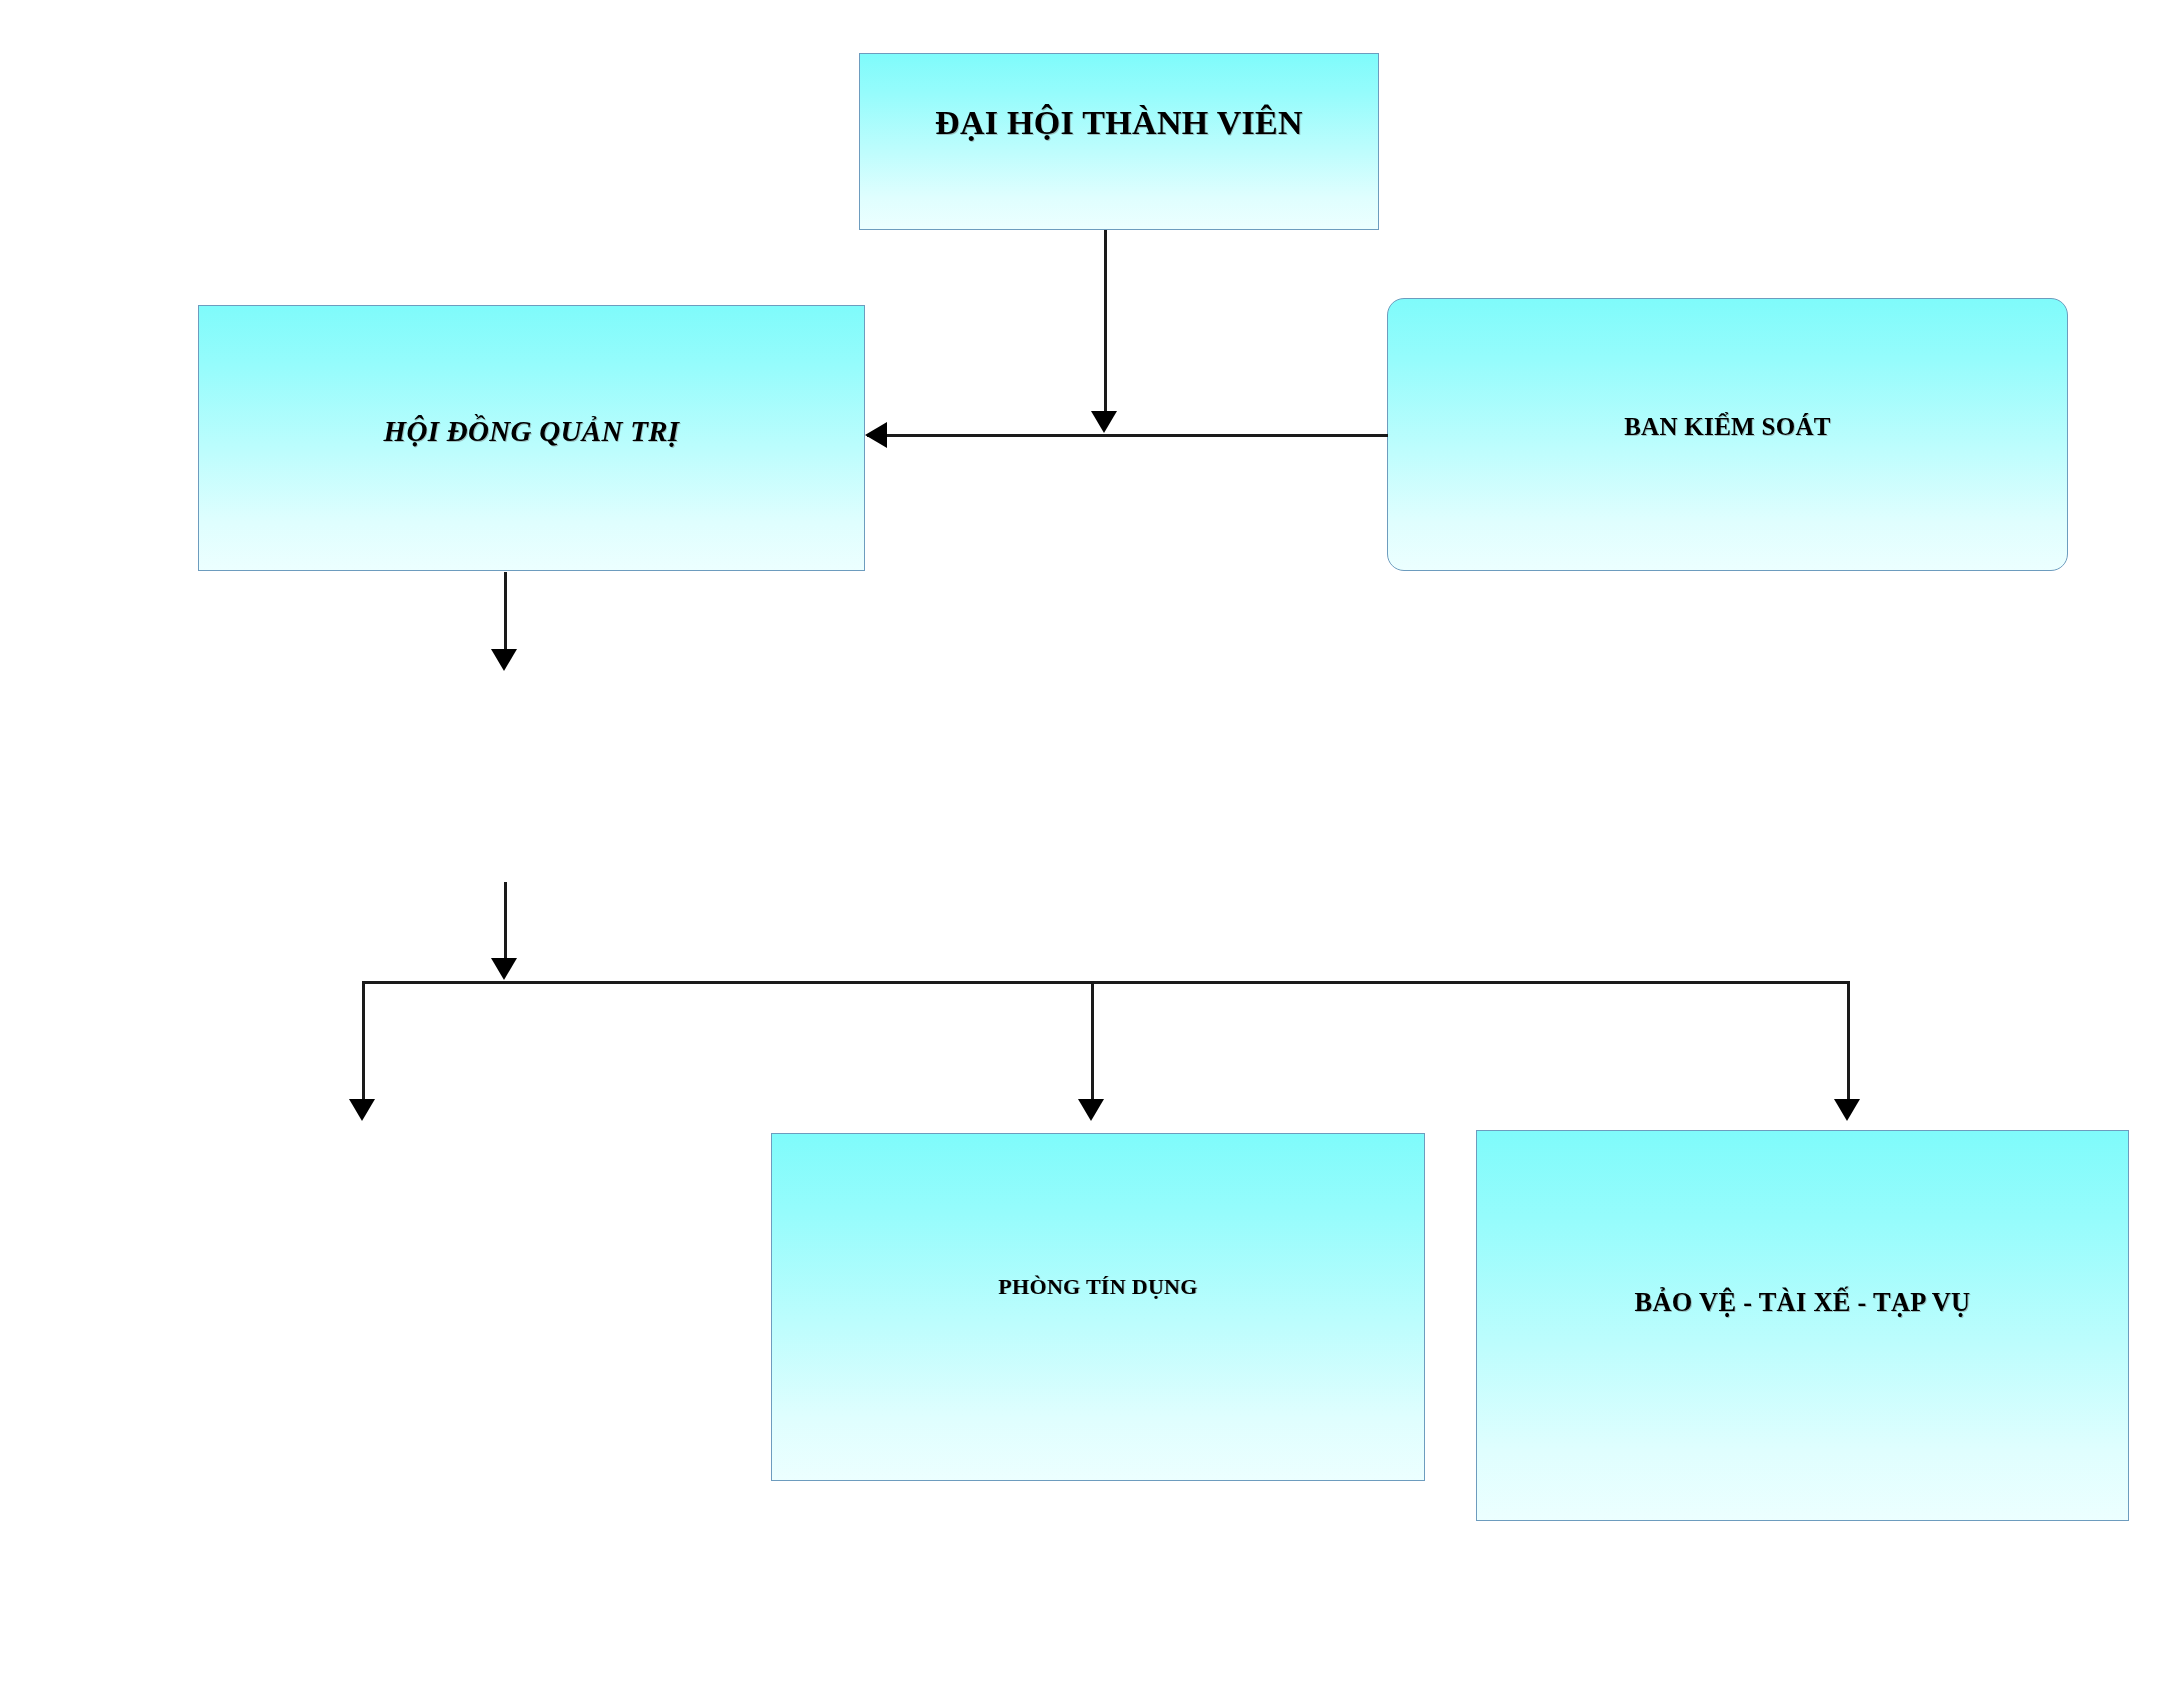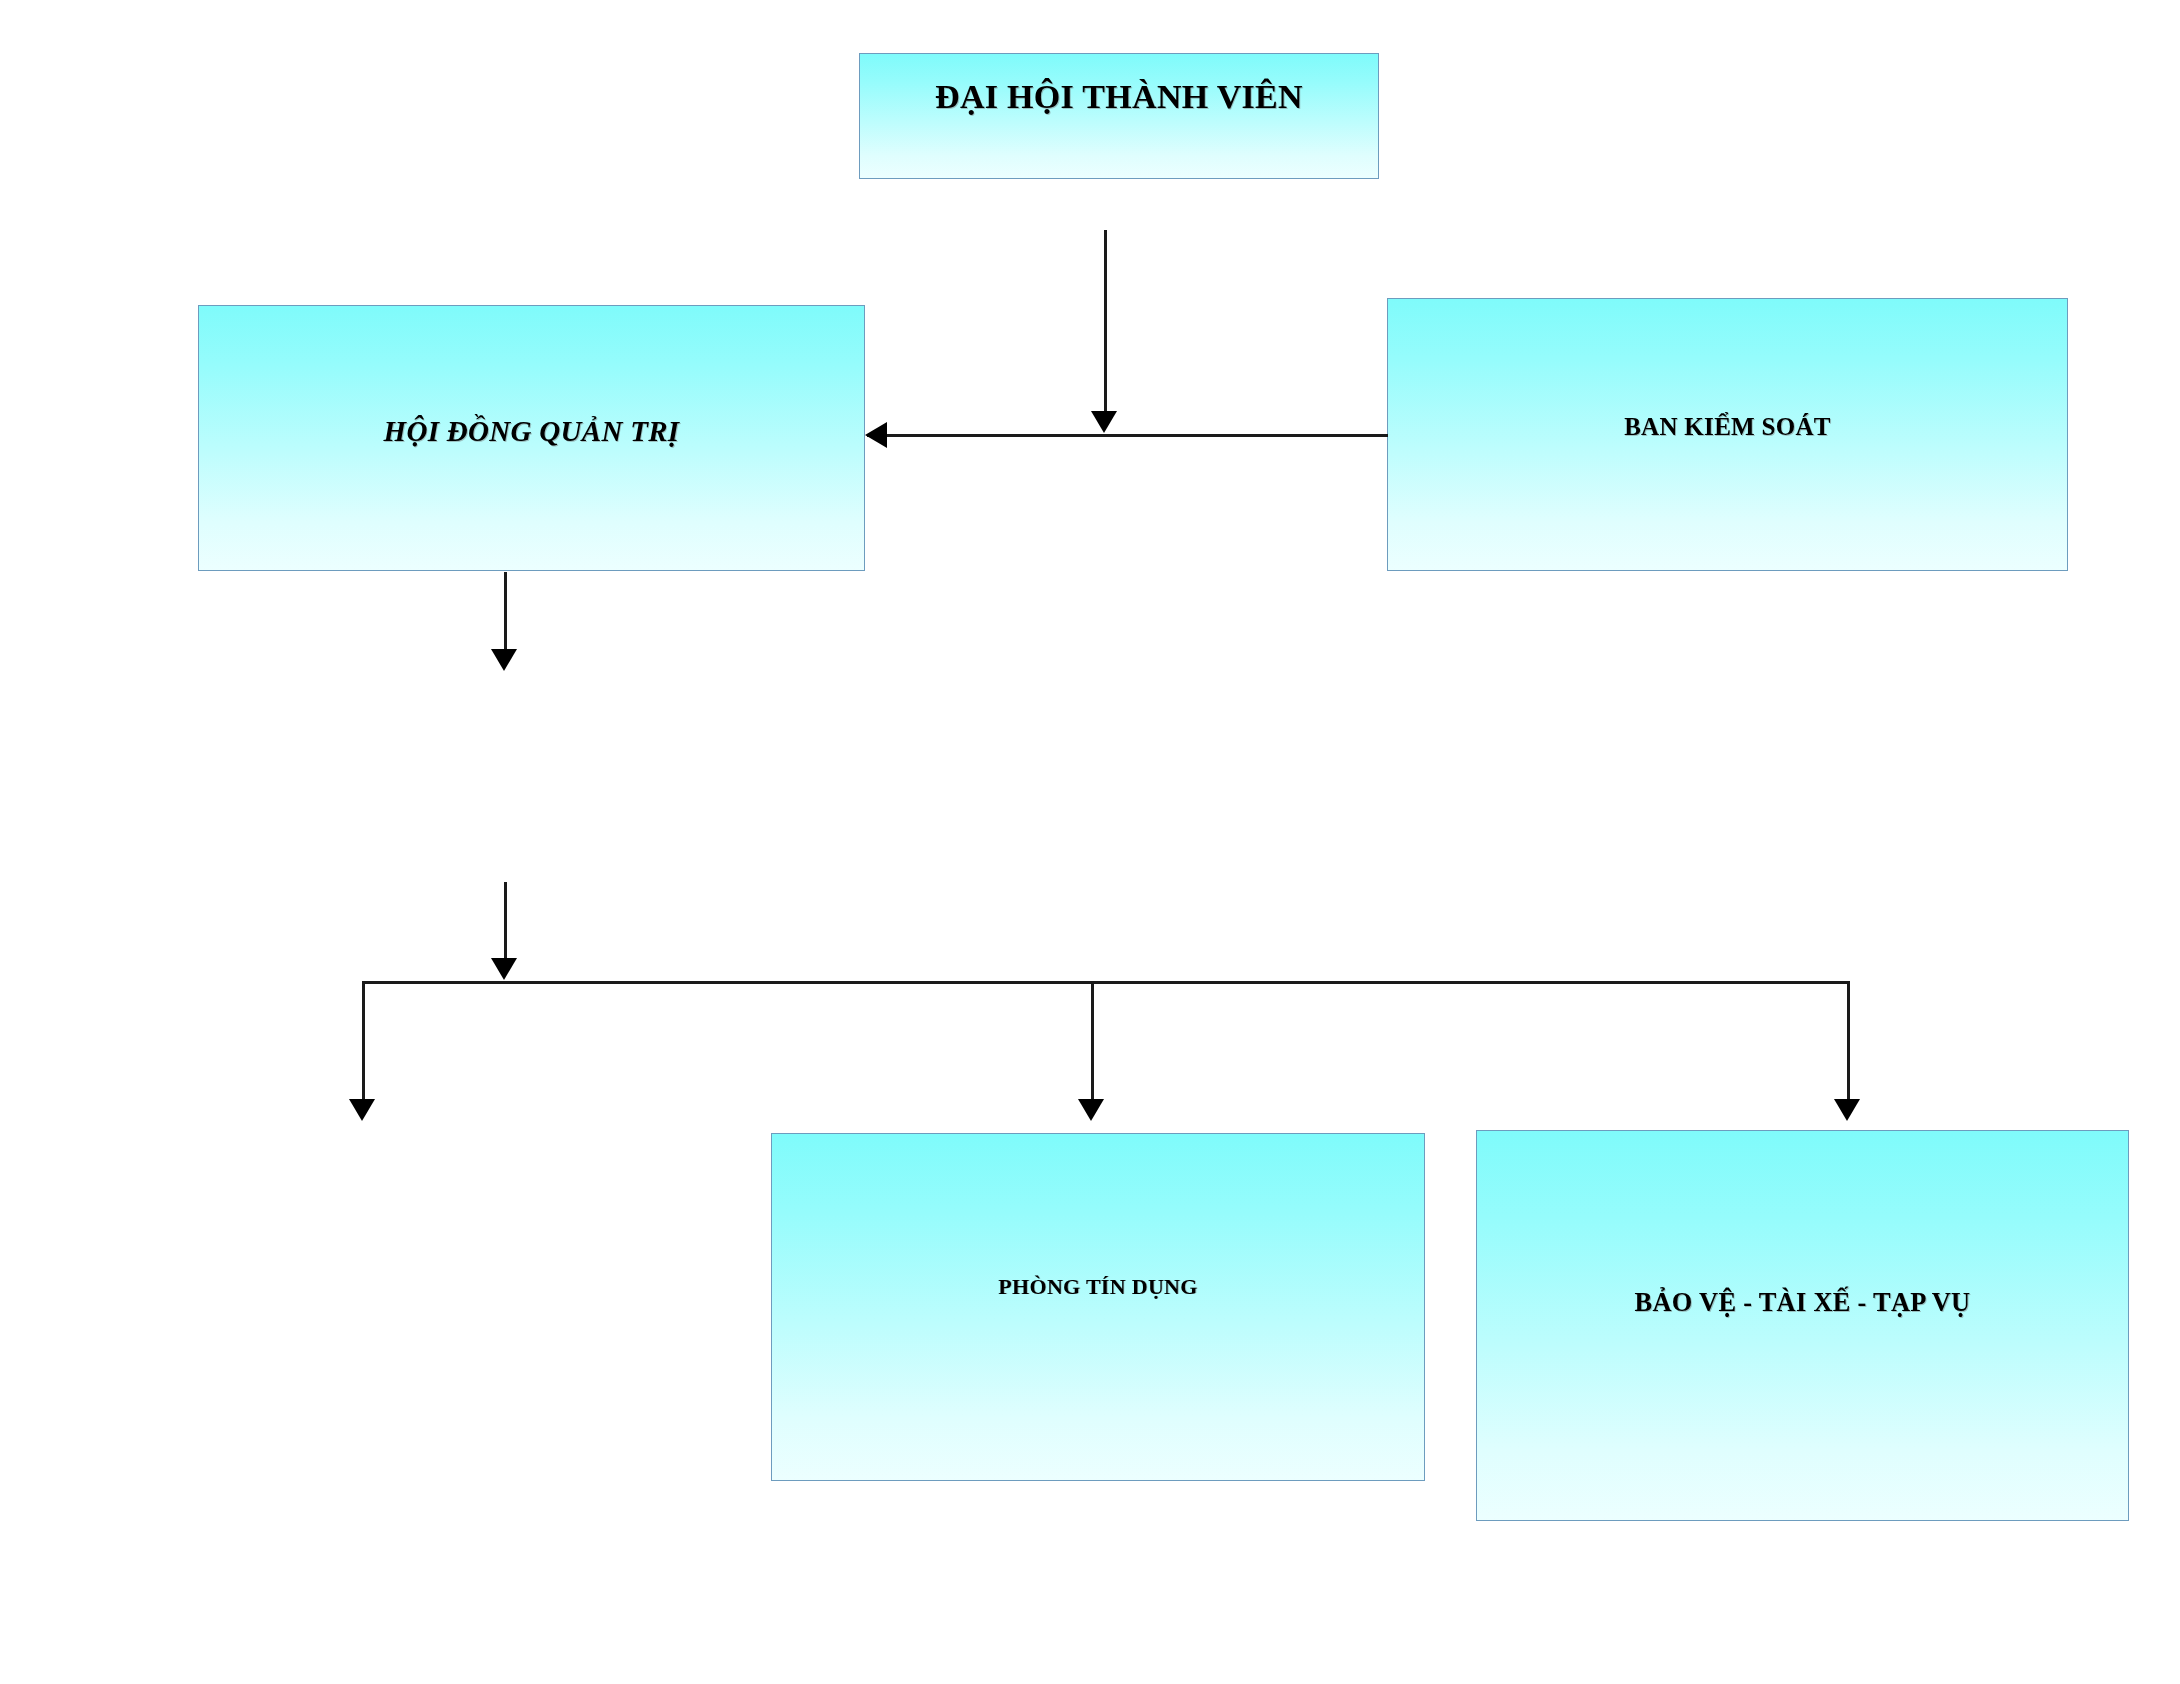--- a/index.html
+++ b/index.html
@@ -33,27 +33,27 @@
     font-weight: bold;
     color: #000000;
     text-align: center;
     letter-spacing: 0.3px;
     line-height: 1.1;
     white-space: nowrap;
     text-shadow: 0.9px 0.9px 0px rgba(120,120,120,0.45);
   }
 
   
-  #node-dai-hoi        { left: 859px; top: 53px;   width: 520px; height: 126px; }
+  #node-dai-hoi        { left: 859px; top: 53px;   width: 520px; height: 177px; }
   #node-dai-hoi .label { font-size: 34px; transform: translateY(-19px); }
 
   #node-hdqt           { left: 198px;  top: 305px;  width: 667px; height: 266px; }
   #node-hdqt .label    { font-size: 29px; transform: translateY(-6px); font-style: italic; }
 
-  #node-bks            { left: 1387px; top: 298px;  width: 681px; height: 273px; }
+  #node-bks            { left: 1387px; top: 298px;  width: 681px; height: 273px; border-radius: 17px; }
   #node-bks .label     { font-size: 25px; transform: translateY(-7.7px); }
 
   #node-bdh            { left: 198px;  top: 677px;  width: 667px; height: 203px; }
   #node-bdh .label     { font-size: 25px; transform: translateY(-10.2px); }
 
   #node-hckt           { left: 63px;   top: 1130px; width: 654px; height: 351px; }
   #node-hckt .label    { font-size: 26.4px; transform: translateY(-19px); }
 
   #node-ptd            { left: 771px;  top: 1133px; width: 654px; height: 348px; }
   #node-ptd .label     { font-size: 22px; transform: translateY(-20.4px); }

